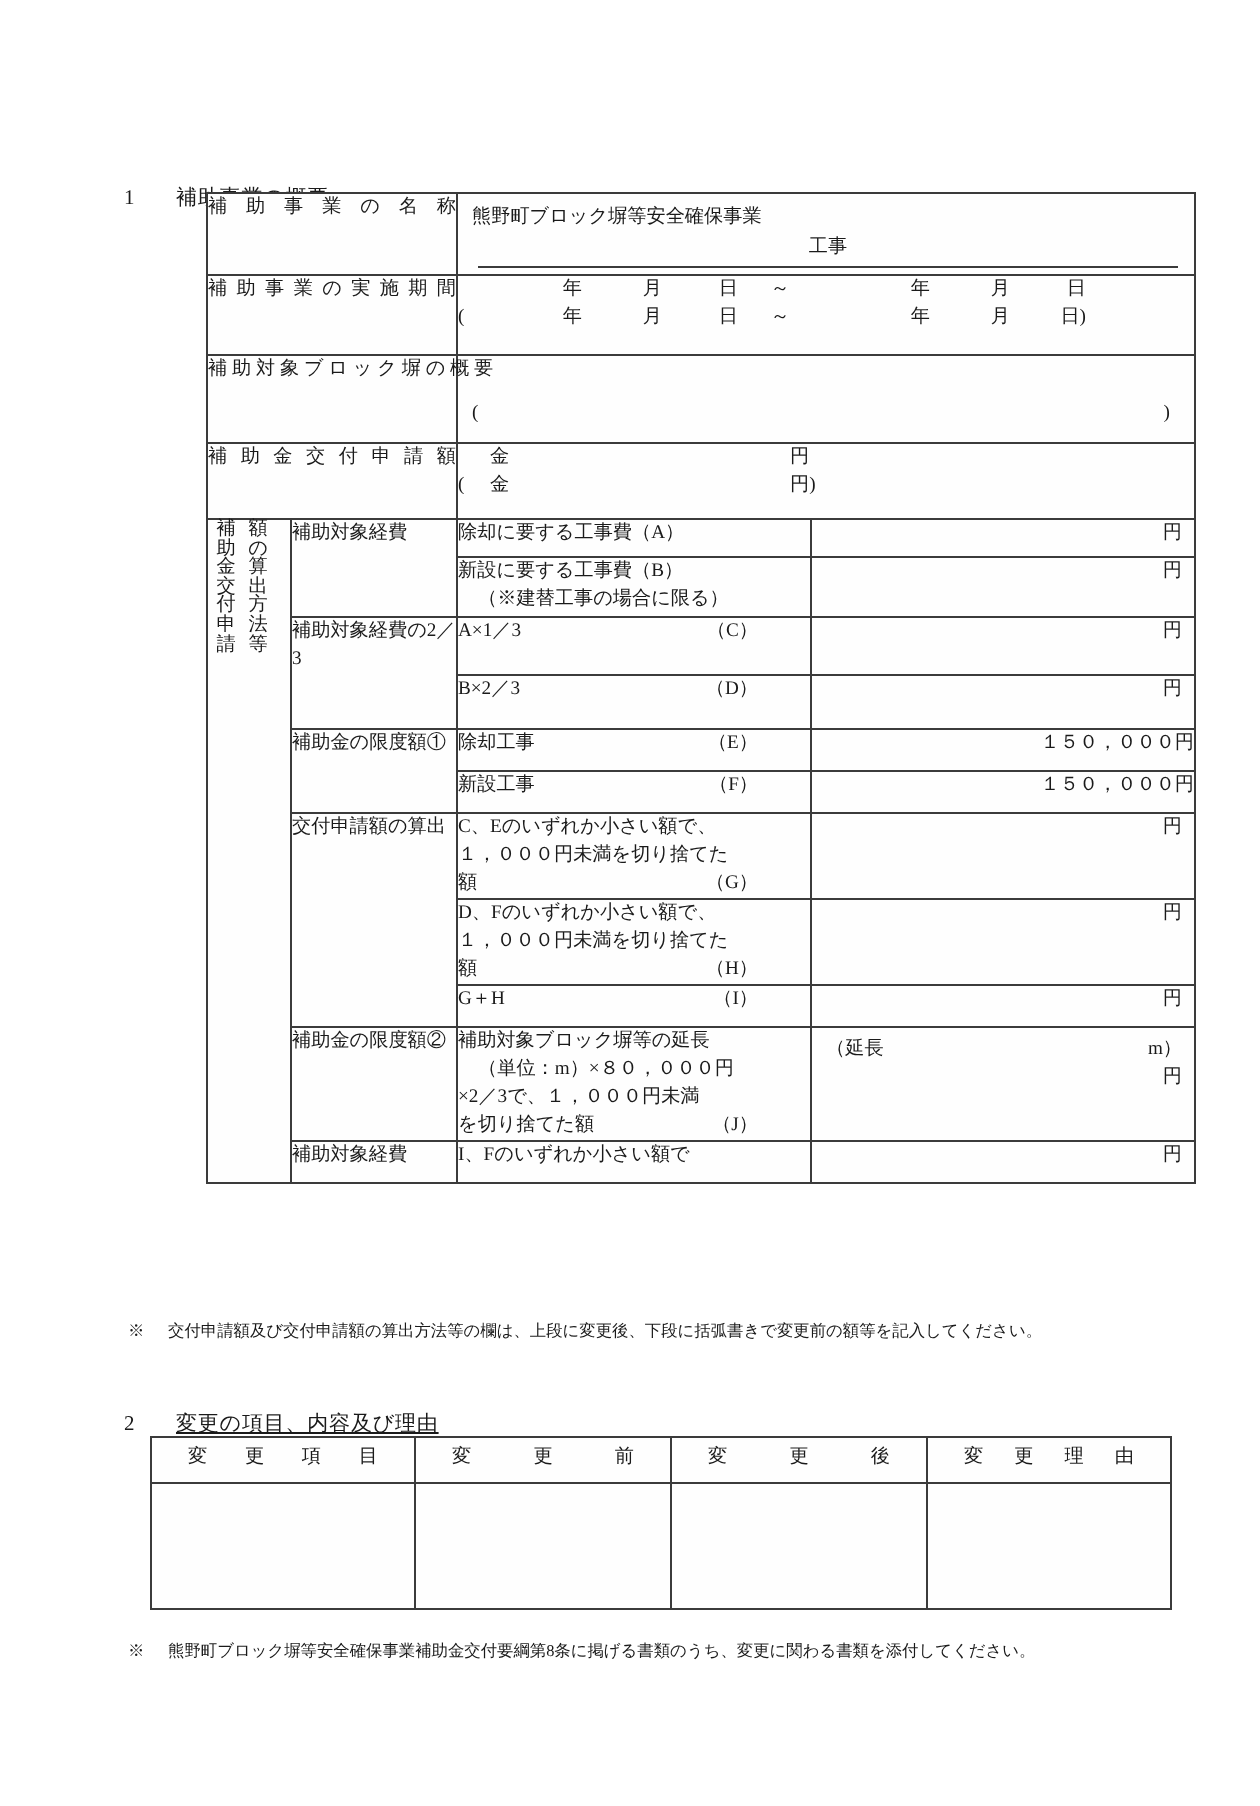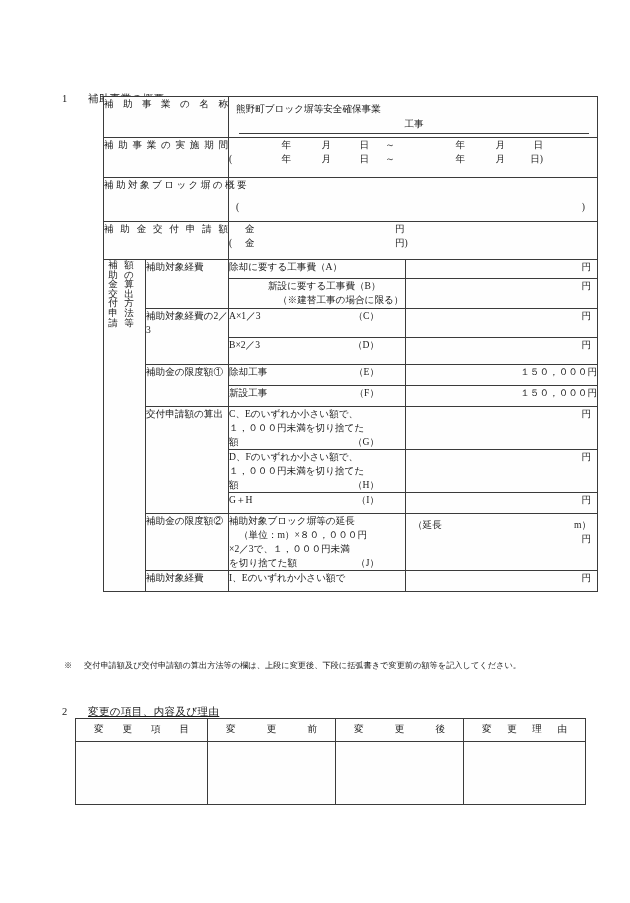--- a/index.html
+++ b/index.html
@@ -292,21 +292,21 @@
         <td rowspan="2" class="pad">補助対象経費</td>
         <td class="pad" style="height:18px;">除却に要する工事費（A）</td>
         <td>
           <div class="amt">
             <span>円</span>
           </div>
         </td>
       </tr>
 
       <tr>
-        <td class="pad" style="height:29px;padding-left:39px;">
+        <td class="pad" style="height:29px;">
           <span class="f-line">新設に要する工事費（B）</span>
           <span class="f-line" style="padding-left:10px;">（※建替工事の場合に限る）</span>
         </td>
         <td>
           <div class="amt">
             <span>円</span>
           </div>
         </td>
       </tr>
 
@@ -410,21 +410,21 @@
             </div>
             <div class="ext-bot">
               <span>円</span>
             </div>
           </div>
         </td>
       </tr>
 
       <tr>
         <td class="pad">補助対象経費</td>
-        <td class="pad" style="height:20px;">I、Eのいずれか小さい額で</td>
+        <td class="pad" style="height:20px;">I、Fのいずれか小さい額で</td>
         <td>
           <div class="amt mid">
             <span>円</span>
           </div>
         </td>
       </tr>
 
     </tbody>
   </table>
 
@@ -452,14 +452,17 @@
       </tr>
       <tr class="body">
         <td></td>
         <td></td>
         <td></td>
         <td></td>
       </tr>
     </tbody>
   </table>
 
+  <div class="note" id="note2">
+    <span class="mk">※</span><span>熊野町ブロック塀等安全確保事業補助金交付要綱第8条に掲げる書類のうち、変更に関わる書類を添付してください。</span>
+  </div>
 
 </div>
 
 </body></html>

